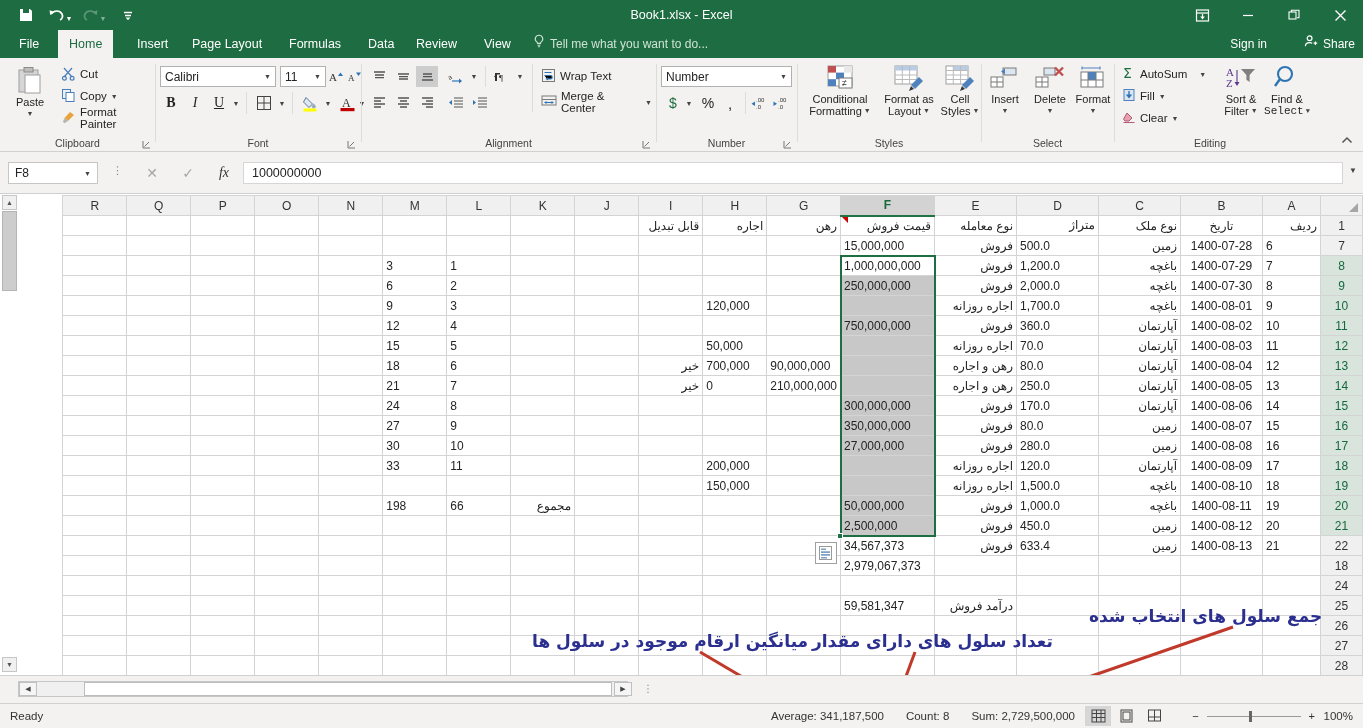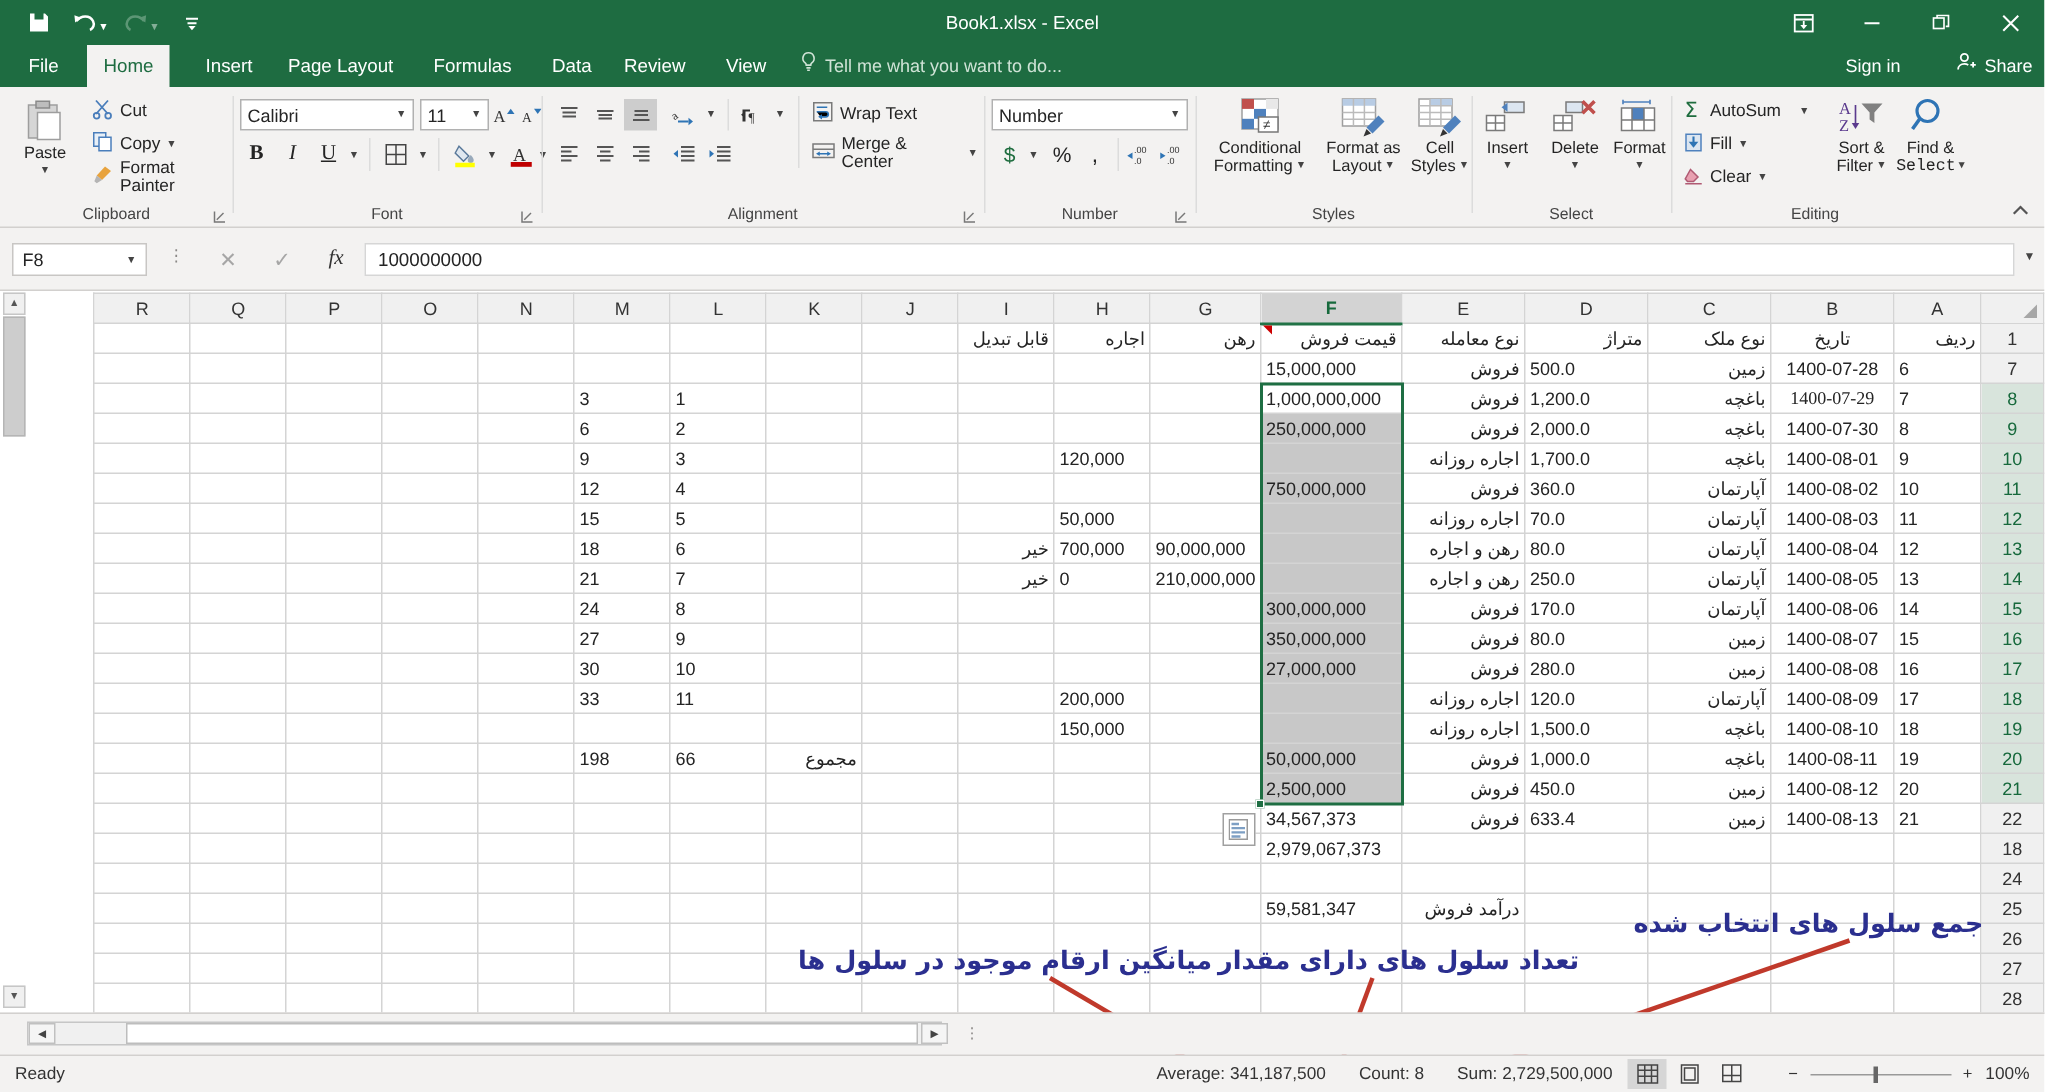--- a/index.html
+++ b/index.html
@@ -659,21 +659,21 @@
             <th class="colhdr" style="width: 64px;">Q</th>
             <th class="colhdr" style="width: 64px;">R</th>
           </tr>
         </thead>
       <tbody id="gridbody">
           <tr>
             <td class="rowhdr">1</td>
             <td class="cell rtl" style="width: 58px;">ردیف</td>
             <td class="cell rtl ctr" style="width: 82px;">تاریخ</td>
             <td class="cell rtl" style="width: 82px;">نوع ملک</td>
-            <td class="cell rtl" style="width: 82px;">متراژ</td>
+            <td class="cell rtl" style="width: 82px; font-family: Liberation Serif, serif;">متراژ</td>
             <td class="cell rtl" style="width: 82px;">نوع معامله</td>
             <td class="cell rtl" style="width: 94px;">قیمت فروش</td>
             <td class="cell rtl" style="width: 72px;">رهن</td>
             <td class="cell rtl" style="width: 64px;">اجاره</td>
             <td class="cell rtl" style="width: 64px;">قابل تبدیل</td>
             <td class="cell rtl" style="width: 64px;"></td>
             <td class="cell rtl" style="width: 64px;"></td>
             <td class="cell rtl" style="width: 64px;"></td>
             <td class="cell rtl" style="width: 64px;"></td>
             <td class="cell rtl" style="width: 64px;"></td>
@@ -699,21 +699,21 @@
             <td class="cell" style="width: 64px;"></td>
             <td class="cell" style="width: 64px;"></td>
             <td class="cell" style="width: 64px;"></td>
             <td class="cell" style="width: 64px;"></td>
             <td class="cell" style="width: 64px;"></td>
             <td class="cell" style="width: 64px;"></td>
           </tr>
           <tr>
             <td class="rowhdr hl">8</td>
             <td class="cell" style="width: 58px;">7</td>
-            <td class="cell ctr" style="width: 82px; font-family: Liberation Serif, serif;">1400-07-29</td>
+            <td class="cell ctr" style="width: 82px;">1400-07-29</td>
             <td class="cell rtl" style="width: 82px;">باغچه</td>
             <td class="cell" style="width: 82px;">1,200.0</td>
             <td class="cell rtl" style="width: 82px;">فروش</td>
             <td class="cell" style="width: 94px;">1,000,000,000</td>
             <td class="cell" style="width: 72px;"></td>
             <td class="cell" style="width: 64px;"></td>
             <td class="cell rtl" style="width: 64px;"></td>
             <td class="cell" style="width: 64px;"></td>
             <td class="cell rtl" style="width: 64px;"></td>
             <td class="cell" style="width: 64px;">1</td>

